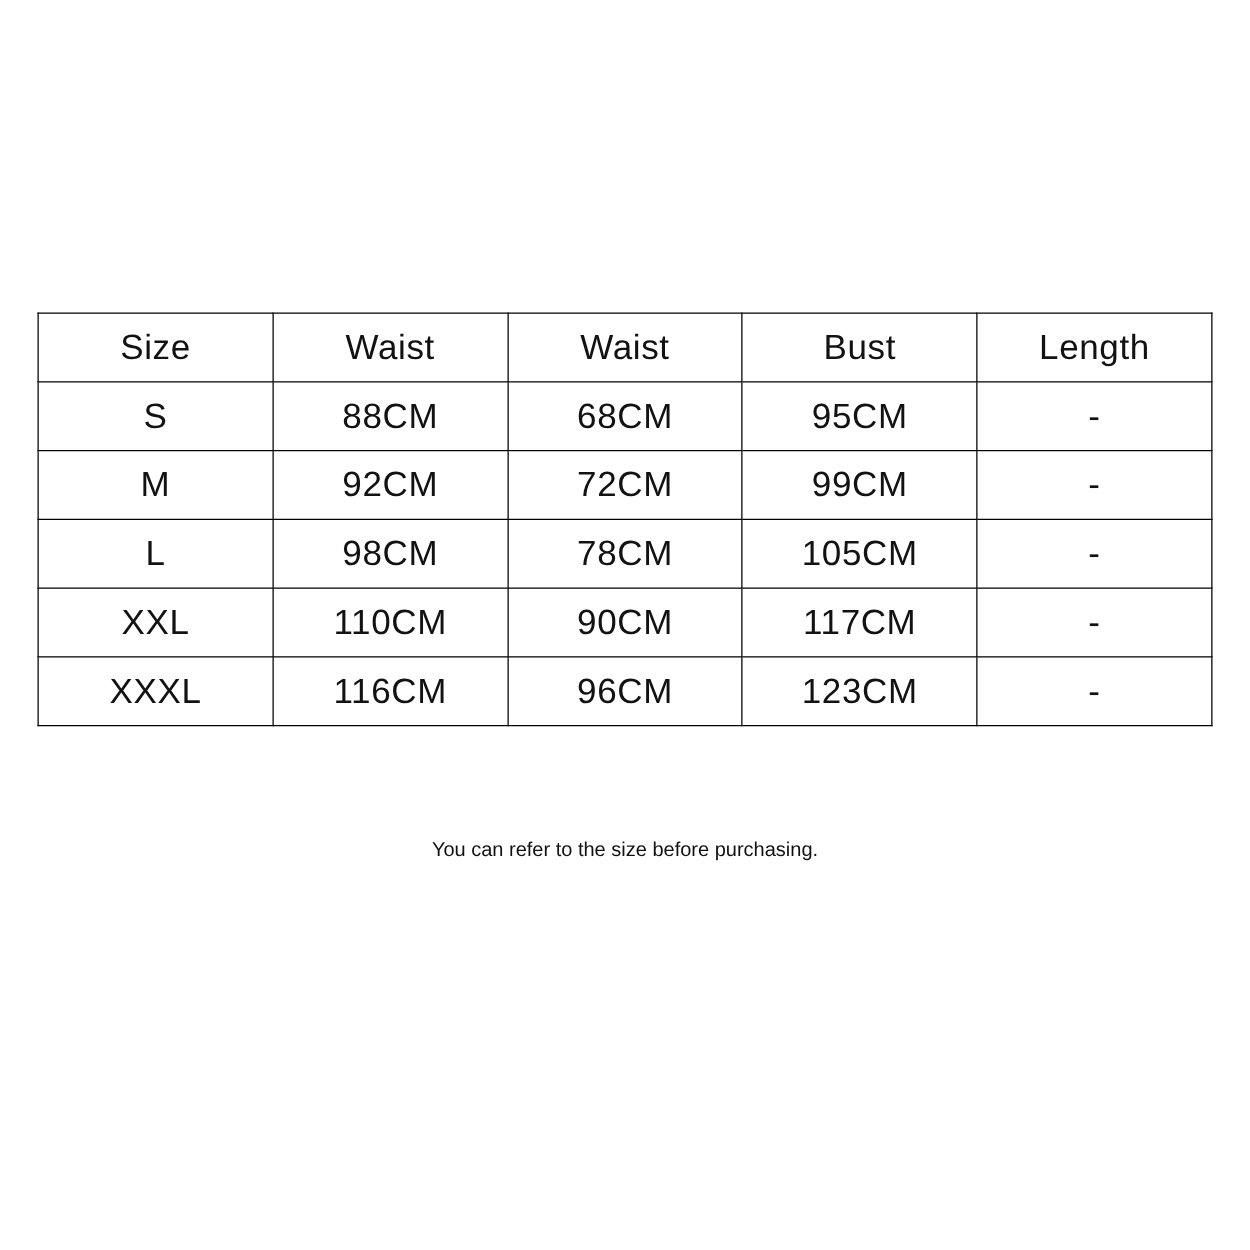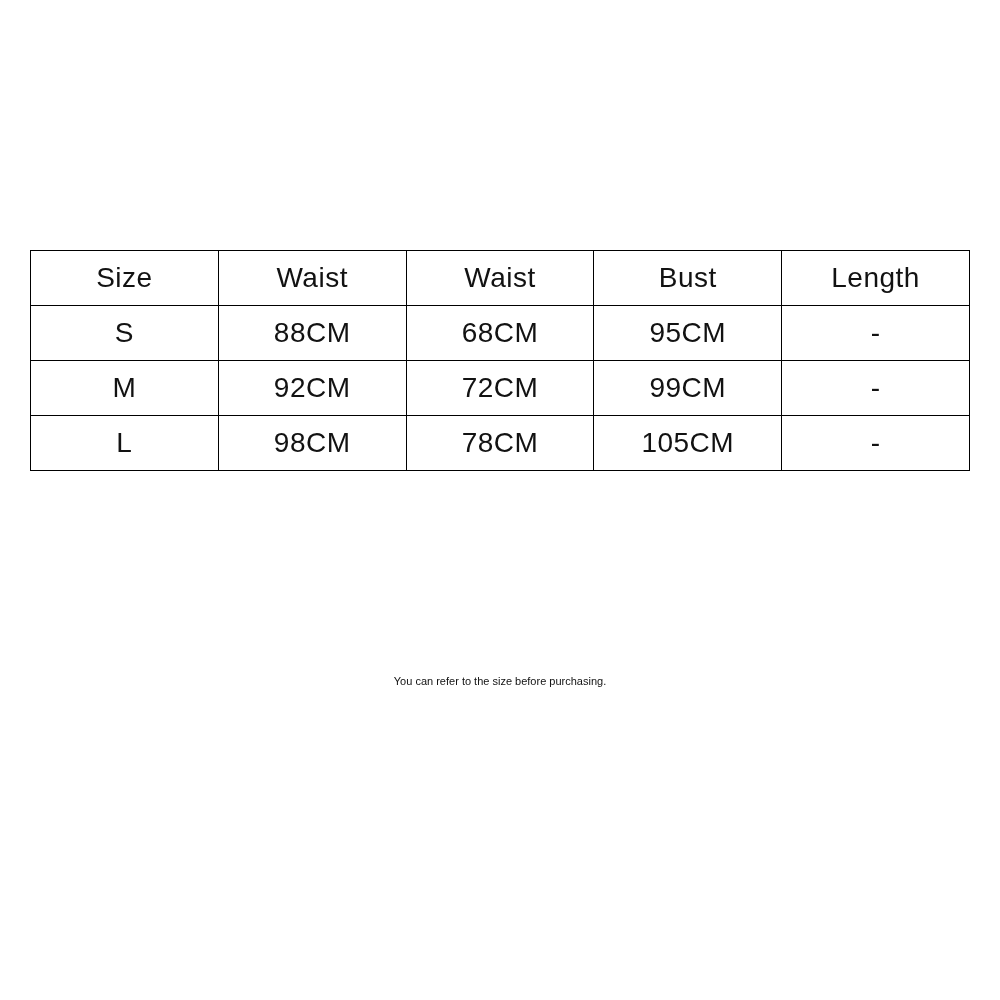--- a/index.html
+++ b/index.html
@@ -41,21 +41,21 @@
     white-space: nowrap;
   }
   .notes {
     position: absolute;
     left: 0;
     top: 666px;
     width: 1000px;
     text-align: center;
   }
   .note-line {
-    font-size: 11px;
+    font-size: 16px;
     line-height: 30px;
     color: #111111;
     font-weight: 400;
   }
 </style>
 </head>
 <body>
 
 <div class="page">
 
@@ -85,20 +85,34 @@
             <td>99CM</td>
             <td>-</td>
           </tr>
           <tr>
             <td>L</td>
             <td>98CM</td>
             <td>78CM</td>
             <td>105CM</td>
             <td>-</td>
           </tr>
+          <tr>
+            <td>XXL</td>
+            <td>110CM</td>
+            <td>90CM</td>
+            <td>117CM</td>
+            <td>-</td>
+          </tr>
+          <tr>
+            <td>XXXL</td>
+            <td>116CM</td>
+            <td>96CM</td>
+            <td>123CM</td>
+            <td>-</td>
+          </tr>
         </tbody>
     </table>
   </div>
 
   <div class="notes">
     <div class="note-line">You can refer to the size before purchasing.</div>
   </div>
 
 </div>
 

